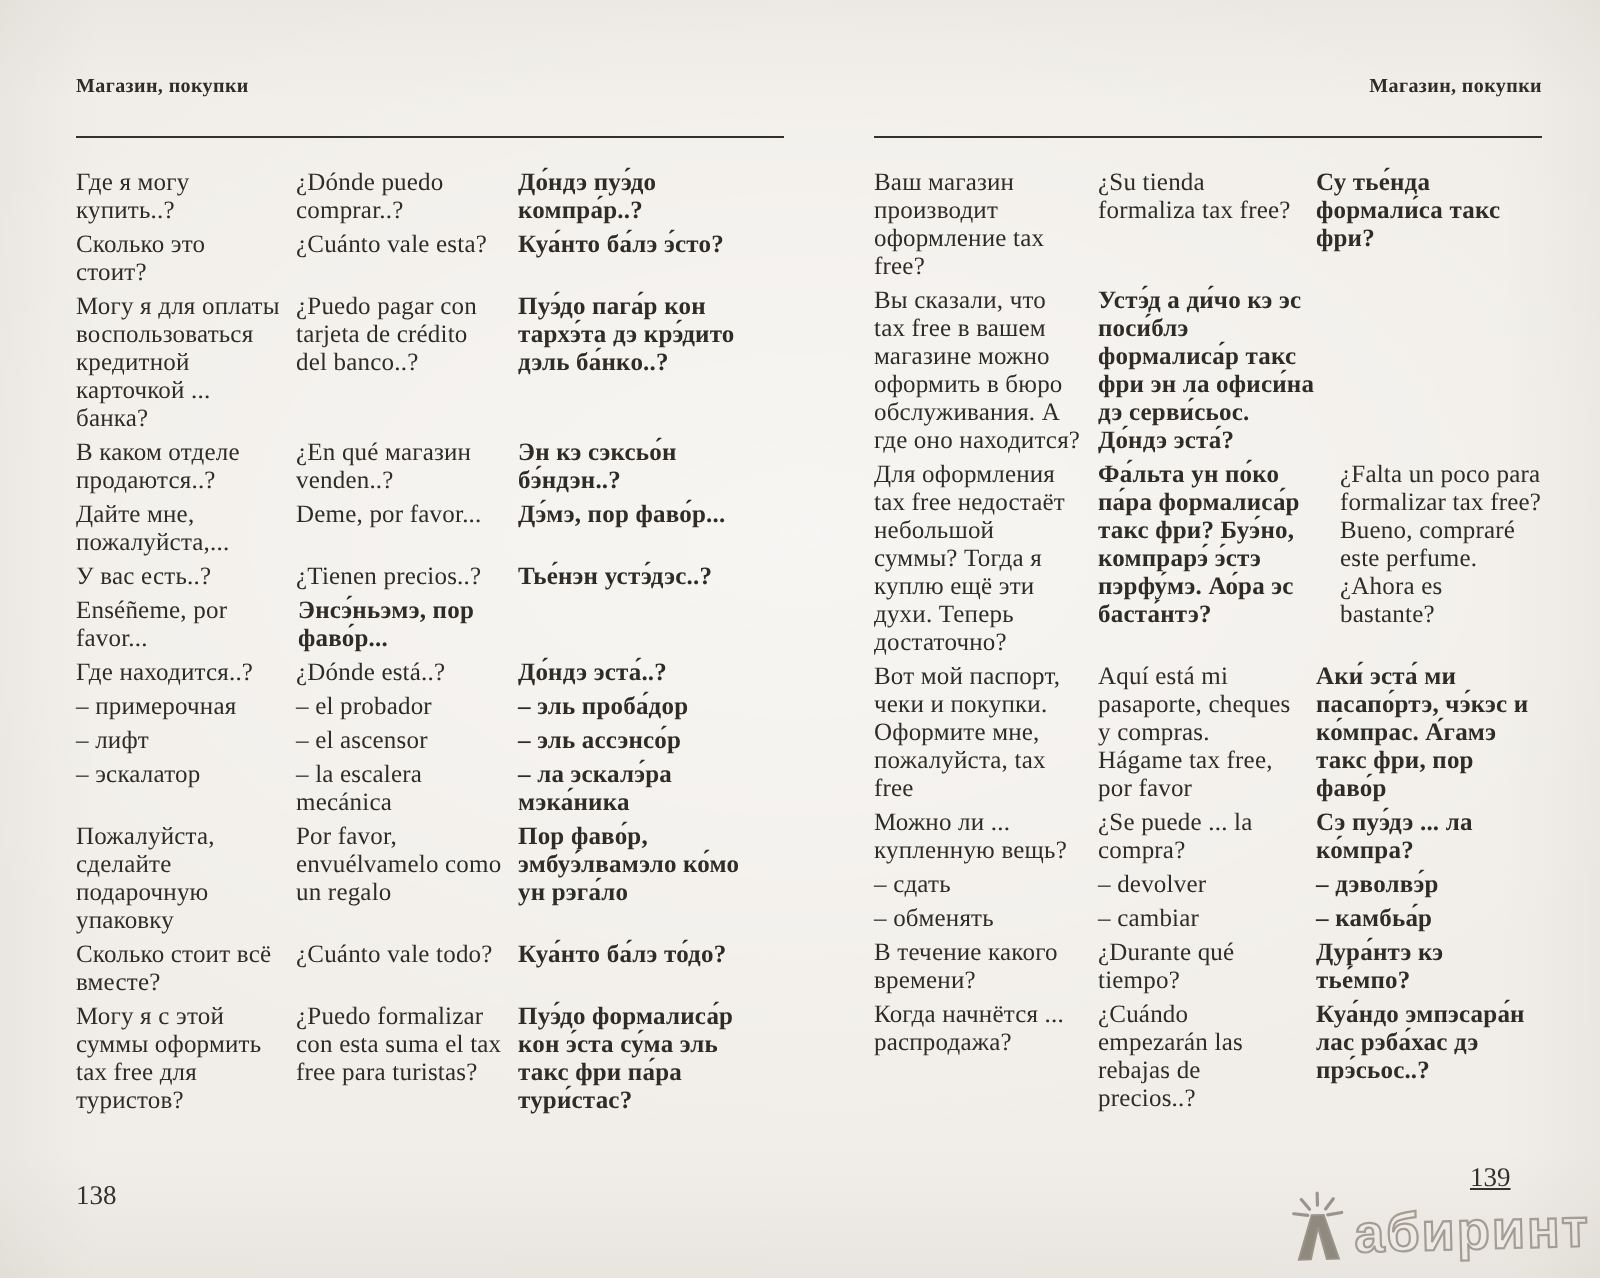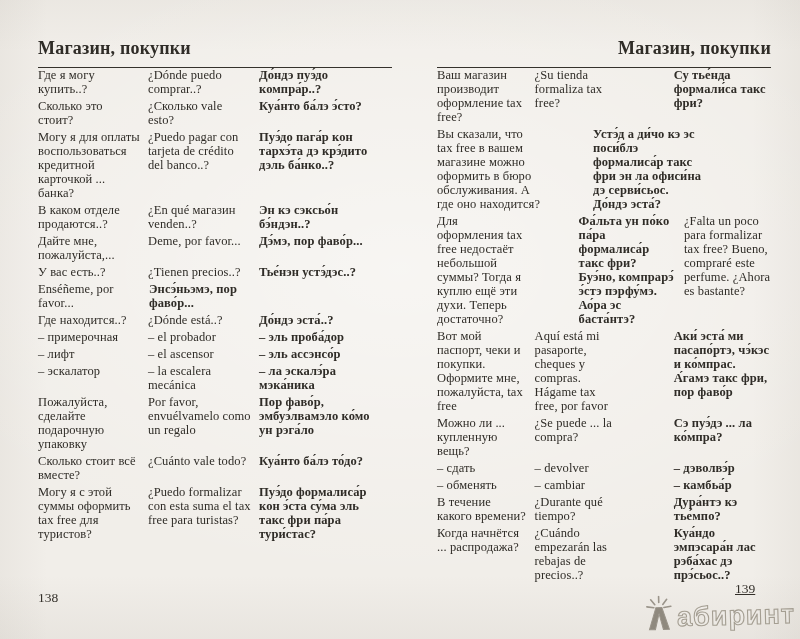--- a/index.html
+++ b/index.html
@@ -17,36 +17,37 @@
       radial-gradient(ellipse 90% 70% at 50% 42%, rgba(255,255,255,0.45), rgba(255,255,255,0) 70%),
       linear-gradient(to bottom, rgba(120,110,95,0.05), rgba(120,110,95,0) 8%, rgba(120,110,95,0) 90%, rgba(120,110,95,0.07)),
       linear-gradient(to right, rgba(120,110,95,0.06), rgba(120,110,95,0) 6%, rgba(120,110,95,0) 94%, rgba(120,110,95,0.06));
     pointer-events: none;
   }
   .page { position: absolute; top: 38px; }
   .page-left  { left: 38px;  width: 354px; }
   .page-right { left: 437px; width: 334px; }
   .page-header {
     font-weight: bold;
-    font-size: 18px;
+    font-size: 10px;
     letter-spacing: 0.2px;
-    padding-bottom: 8px;
+    padding-bottom: 19px;
     border-bottom: 1.6px solid #35322c;
+    margin-bottom: 15px;
   }
   .page-left  .page-header { text-align: left; }
   .page-right .page-header { text-align: right; }
   .rows { display: flex; flex-direction: column; gap: 3px; }
   .row  { display: flex; gap: 8px; align-items: flex-start; }
   .cell { font-size: 12.5px; line-height: 14px; letter-spacing: 0.1px; }
   .cell.ru { width: 102px; }
   .cell.es { width: 103px; }
   .cell.tr { width: 119px; font-weight: bold; }
   .page-right .cell.ru { width: 104px; }
   .page-right .cell.es { width: 101px; }
-  .page-right .cell.tr { width: 113px; margin-left: 44px; }
+  .page-right .cell.tr { width: 113px; }
   .page-number {
     position: absolute;
     font-size: 13.5px;
     color: #34302a;
   }
   .page-number-left  { left: 38px;  top: 590px; }
   .page-number-right { left: 735px; top: 581px; text-decoration: underline; }
   .watermark {
     position: absolute;
     left: 642px; top: 594px;
@@ -74,21 +75,21 @@
 <div class="page page-left">
   <div class="page-header">Магазин, покупки</div>
   <div class="rows">
       <div class="row">
         <div class="cell ru">Где я могу купить..?</div>
         <div class="cell es">¿Dónde puedo comprar..?</div>
         <div class="cell tr">До́ндэ пуэ́до компра́р..?</div>
       </div>
       <div class="row">
         <div class="cell ru">Сколько это стоит?</div>
-        <div class="cell es">¿Сколько vale esto?</div>
+        <div class="cell es">¿Cuánto vale esta?</div>
         <div class="cell tr">Куа́нто ба́лэ э́сто?</div>
       </div>
       <div class="row">
         <div class="cell ru">Могу я для оплаты воспользоваться кредитной карточкой ... банка?</div>
         <div class="cell es">¿Puedo pagar con tarjeta de crédito del banco..?</div>
         <div class="cell tr">Пуэ́до пага́р кон тархэ́та дэ крэ́дито дэль ба́нко..?</div>
       </div>
       <div class="row">
         <div class="cell ru">В каком отделе продаются..?</div>
         <div class="cell es">¿En qué магазин venden..?</div>

